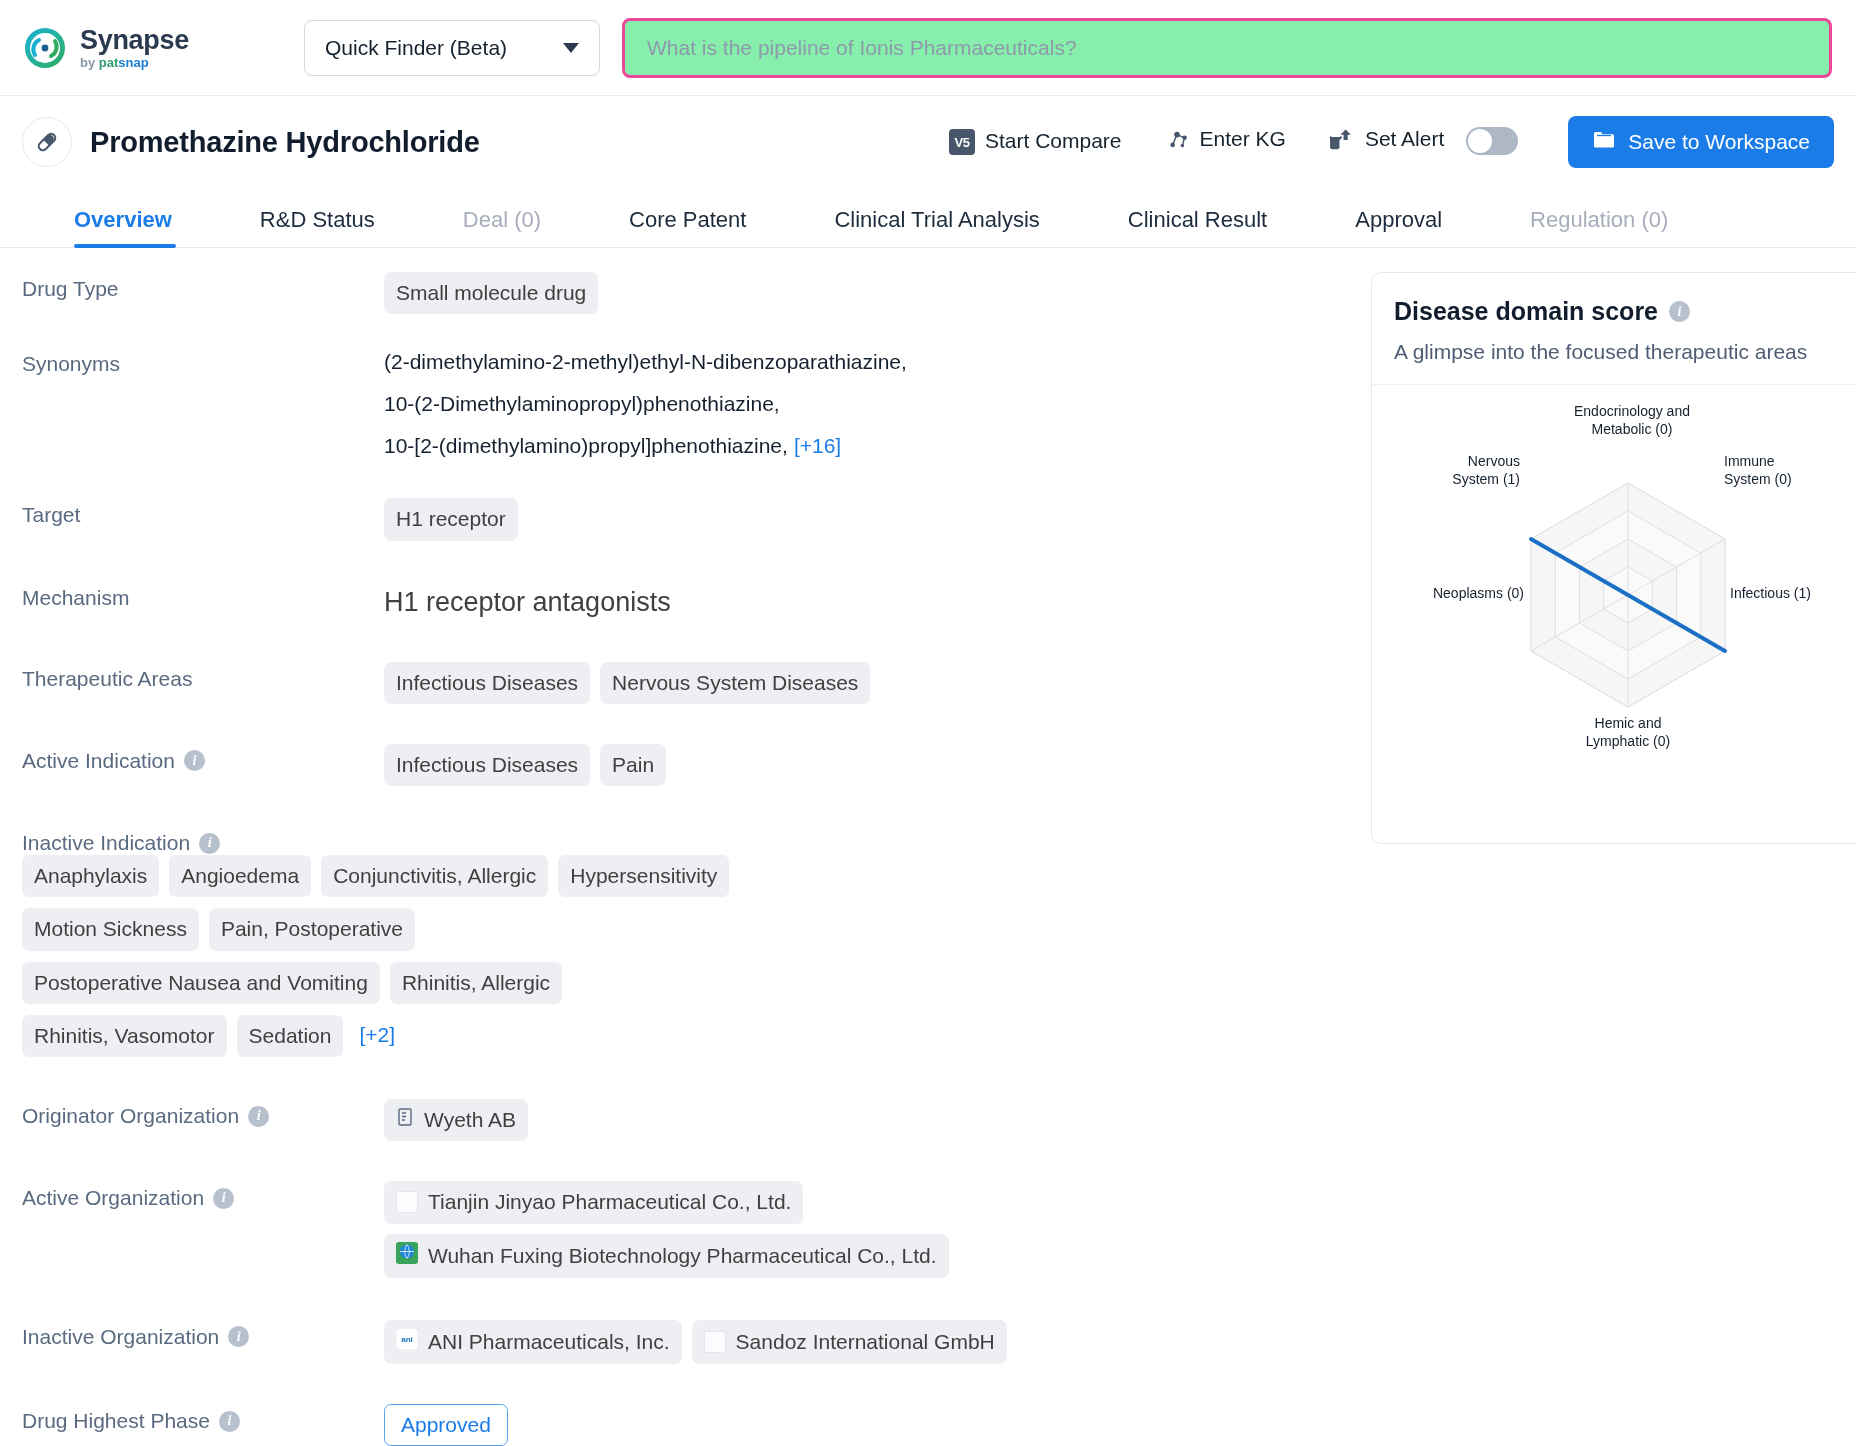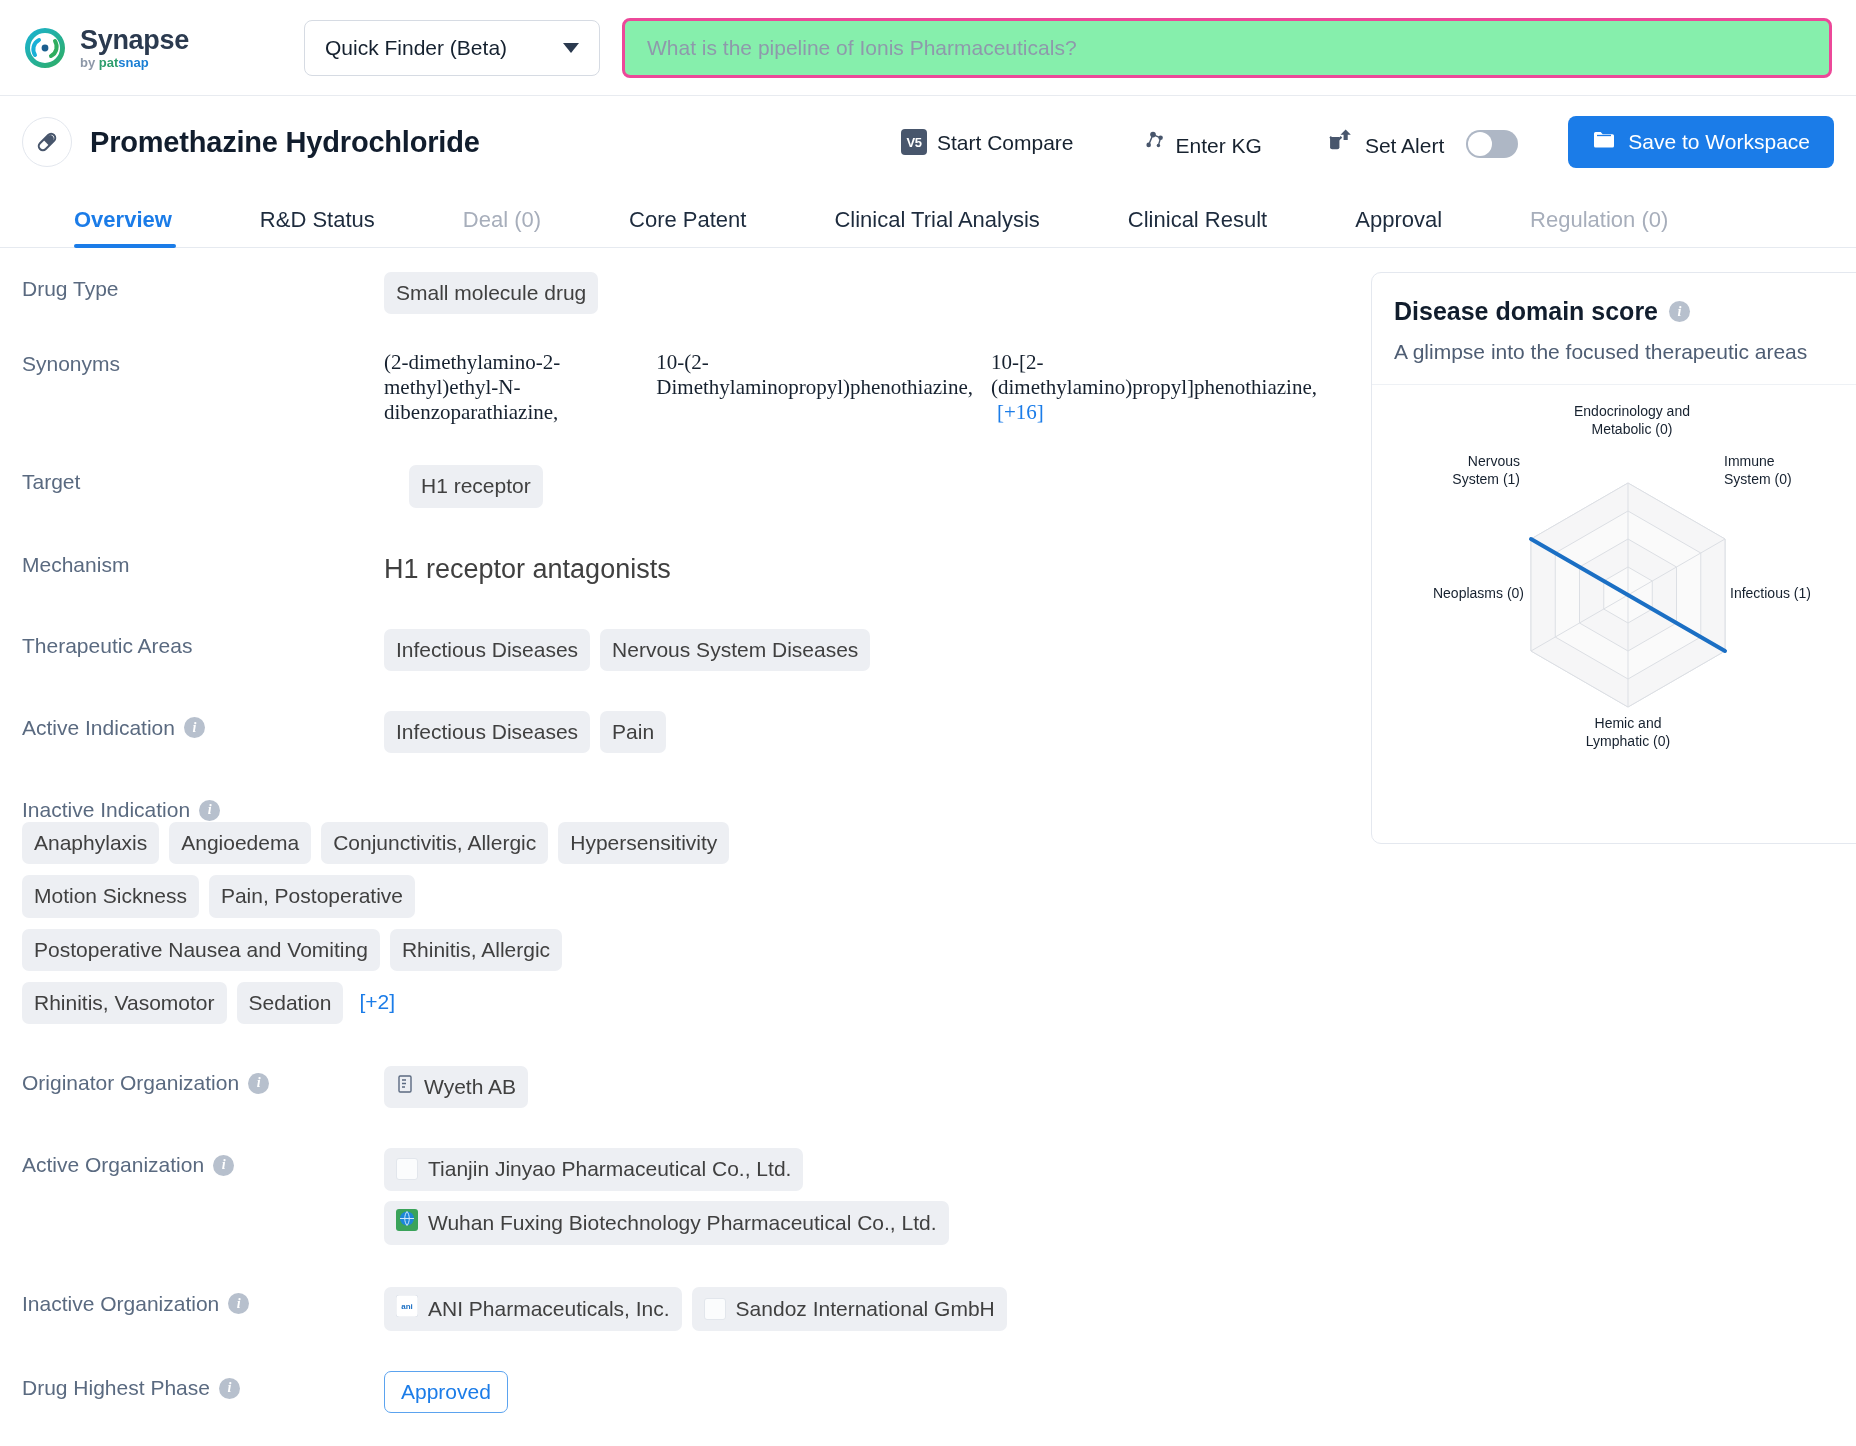--- a/index.html
+++ b/index.html
@@ -57,21 +57,21 @@
     height: 92px; display: flex; align-items: center; padding: 0 22px; gap: 18px;
   }
   .pill-badge {
     width: 50px; height: 50px; border-radius: 50%;
     border: 1px solid #e3e7ee; display: flex; align-items: center; justify-content: center;
     flex: 0 0 auto;
   }
   .drug-title { font-size: 29px; font-weight: 700; letter-spacing: -0.2px; color: #111d2d; }
   .hdr-spacer { flex: 1 1 auto; }
   .hdr-act {
-    display: flex; align-items: flex-end; gap: 10px; margin-left: 48px;
+    display: flex; align-items: flex-start; gap: 10px; margin-left: 24px;
     font-size: 21px; color: #17222f; cursor: pointer; white-space: nowrap;
   }
   .v5-icon {
     width: 26px; height: 26px; border-radius: 4px; background: #48566c;
     color: #fff; font-size: 13px; font-weight: 700; display: flex;
     align-items: center; justify-content: center; letter-spacing: -0.5px;
   }
   .toggle {
     width: 52px; height: 28px; border-radius: 14px; background: #aeb7c5;
     position: relative; margin-left: 12px; cursor: pointer; flex: 0 0 auto;
@@ -118,21 +118,21 @@
     display: inline-flex; align-items: center; justify-content: center;
     font-family: "Liberation Serif", serif; flex: 0 0 auto;
   }
   .row-value { flex: 1 1 auto; display: flex; flex-wrap: wrap; gap: 11px 10px; }
   .chip {
     background: #edeff3; border-radius: 7px; padding: 8px 12px;
     font-size: 21px; color: #404040; display: inline-flex; align-items: center;
     gap: 10px; line-height: 1.25;
   }
   .plain { font-size: 27px; color: #404040; padding-top: 4px; line-height: 1.3; }
-  .syn-list { display: flex; flex-direction: row; gap: 18px; padding-top: 3px; font-family: Liberation Serif, serif; }
+  .syn-list { display: flex; flex-direction: column; gap: 18px; padding-top: 3px; }
   .syn-line { font-size: 21px; color: #16212f; }
   .more-link { color: #1b7ce8; font-size: 21px; cursor: pointer; margin-left: 6px; }
   .org-stack { display: flex; flex-direction: column; gap: 10px; align-items: flex-start; }
   .org-icon { width: 22px; height: 22px; flex: 0 0 auto; border-radius: 3px; }
   .org-icon.blank { background: #fbfcfd; border: 1px solid #e2e6ec; }
   .phase-chip {
     border: 1px solid #5ba3ef; color: #1b7ce8; background: #fff;
     border-radius: 7px; padding: 8px 16px; font-size: 21px; cursor: pointer;
   }
 
@@ -273,21 +273,21 @@
       <div class="row-label">Synonyms</div>
       <div class="row-value">
         <div class="syn-list">
           <span class="syn-line">(2-dimethylamino-2-methyl)ethyl-N-dibenzoparathiazine,</span>
           <span class="syn-line">10-(2-Dimethylaminopropyl)phenothiazine,</span>
           <span class="syn-line"><span>10-[2-(dimethylamino)propyl]phenothiazine,</span><span class="more-link">[+16]</span></span>
         </div>
       </div>
     </div>
 
-    <div class="row" style="margin-bottom:40px;gap:25px;">
+    <div class="row" style="margin-bottom:40px;">
       <div class="row-label">Target</div>
       <div class="row-value">
         <span class="chip">H1 receptor</span>
       </div>
     </div>
 
     <div class="row" style="margin-bottom:42px;">
       <div class="row-label">Mechanism</div>
       <div class="row-value">
         <span class="plain">H1 receptor antagonists</span>

